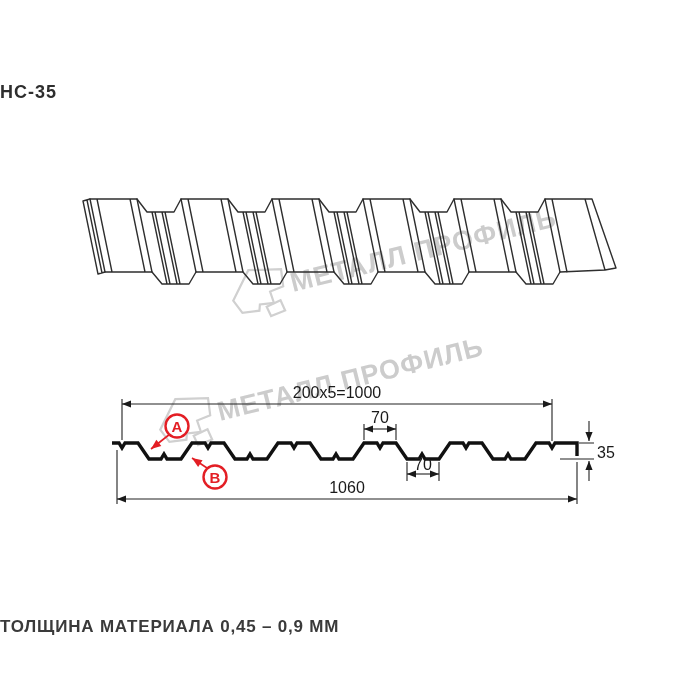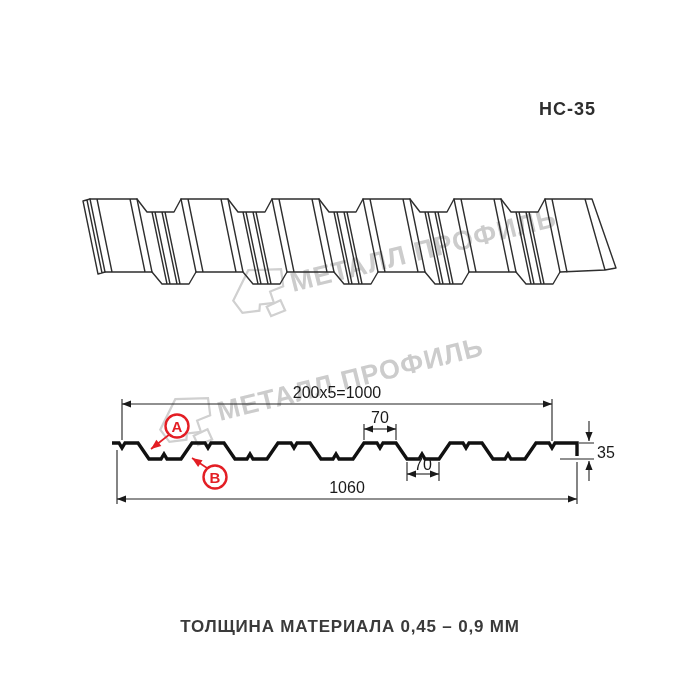--- a/index.html
+++ b/index.html
@@ -10,28 +10,28 @@
     font-family:"Liberation Sans",sans-serif;
     overflow:hidden;
   }
   .title{
     position:absolute;top:56px;left:0;width:700px;
     text-align:center;
     font-size:33px;font-weight:800;letter-spacing:2px;
     color:#1b1b1b;
   }
   .subtitle{
-    position:absolute;top:99px;left:0;width:596px;
-    text-align:right;
+    position:absolute;top:82px;left:0;width:596px;
+    text-align:left;
     font-size:18px;font-weight:700;letter-spacing:1px;
     color:#2e2e2e;
   }
   .footer-note{
     position:absolute;top:617px;left:0;width:700px;
-    text-align:center;
+    text-align:left;
     font-size:17px;font-weight:600;letter-spacing:0.8px;
     color:#3a3a3a;
   }
   svg.drawing{position:absolute;left:0;top:0;}
   .dim-text{font-family:"Liberation Sans",sans-serif;font-size:16px;fill:#1a1a1a;}
   .wm-text{font-family:"Liberation Sans",sans-serif;font-size:27px;font-weight:700;letter-spacing:1px;fill:#cccccc;}
   .ab-text{font-family:"Liberation Sans",sans-serif;font-size:15px;font-weight:700;fill:#e31e24;}
 </style>
 </head>
 <body>

